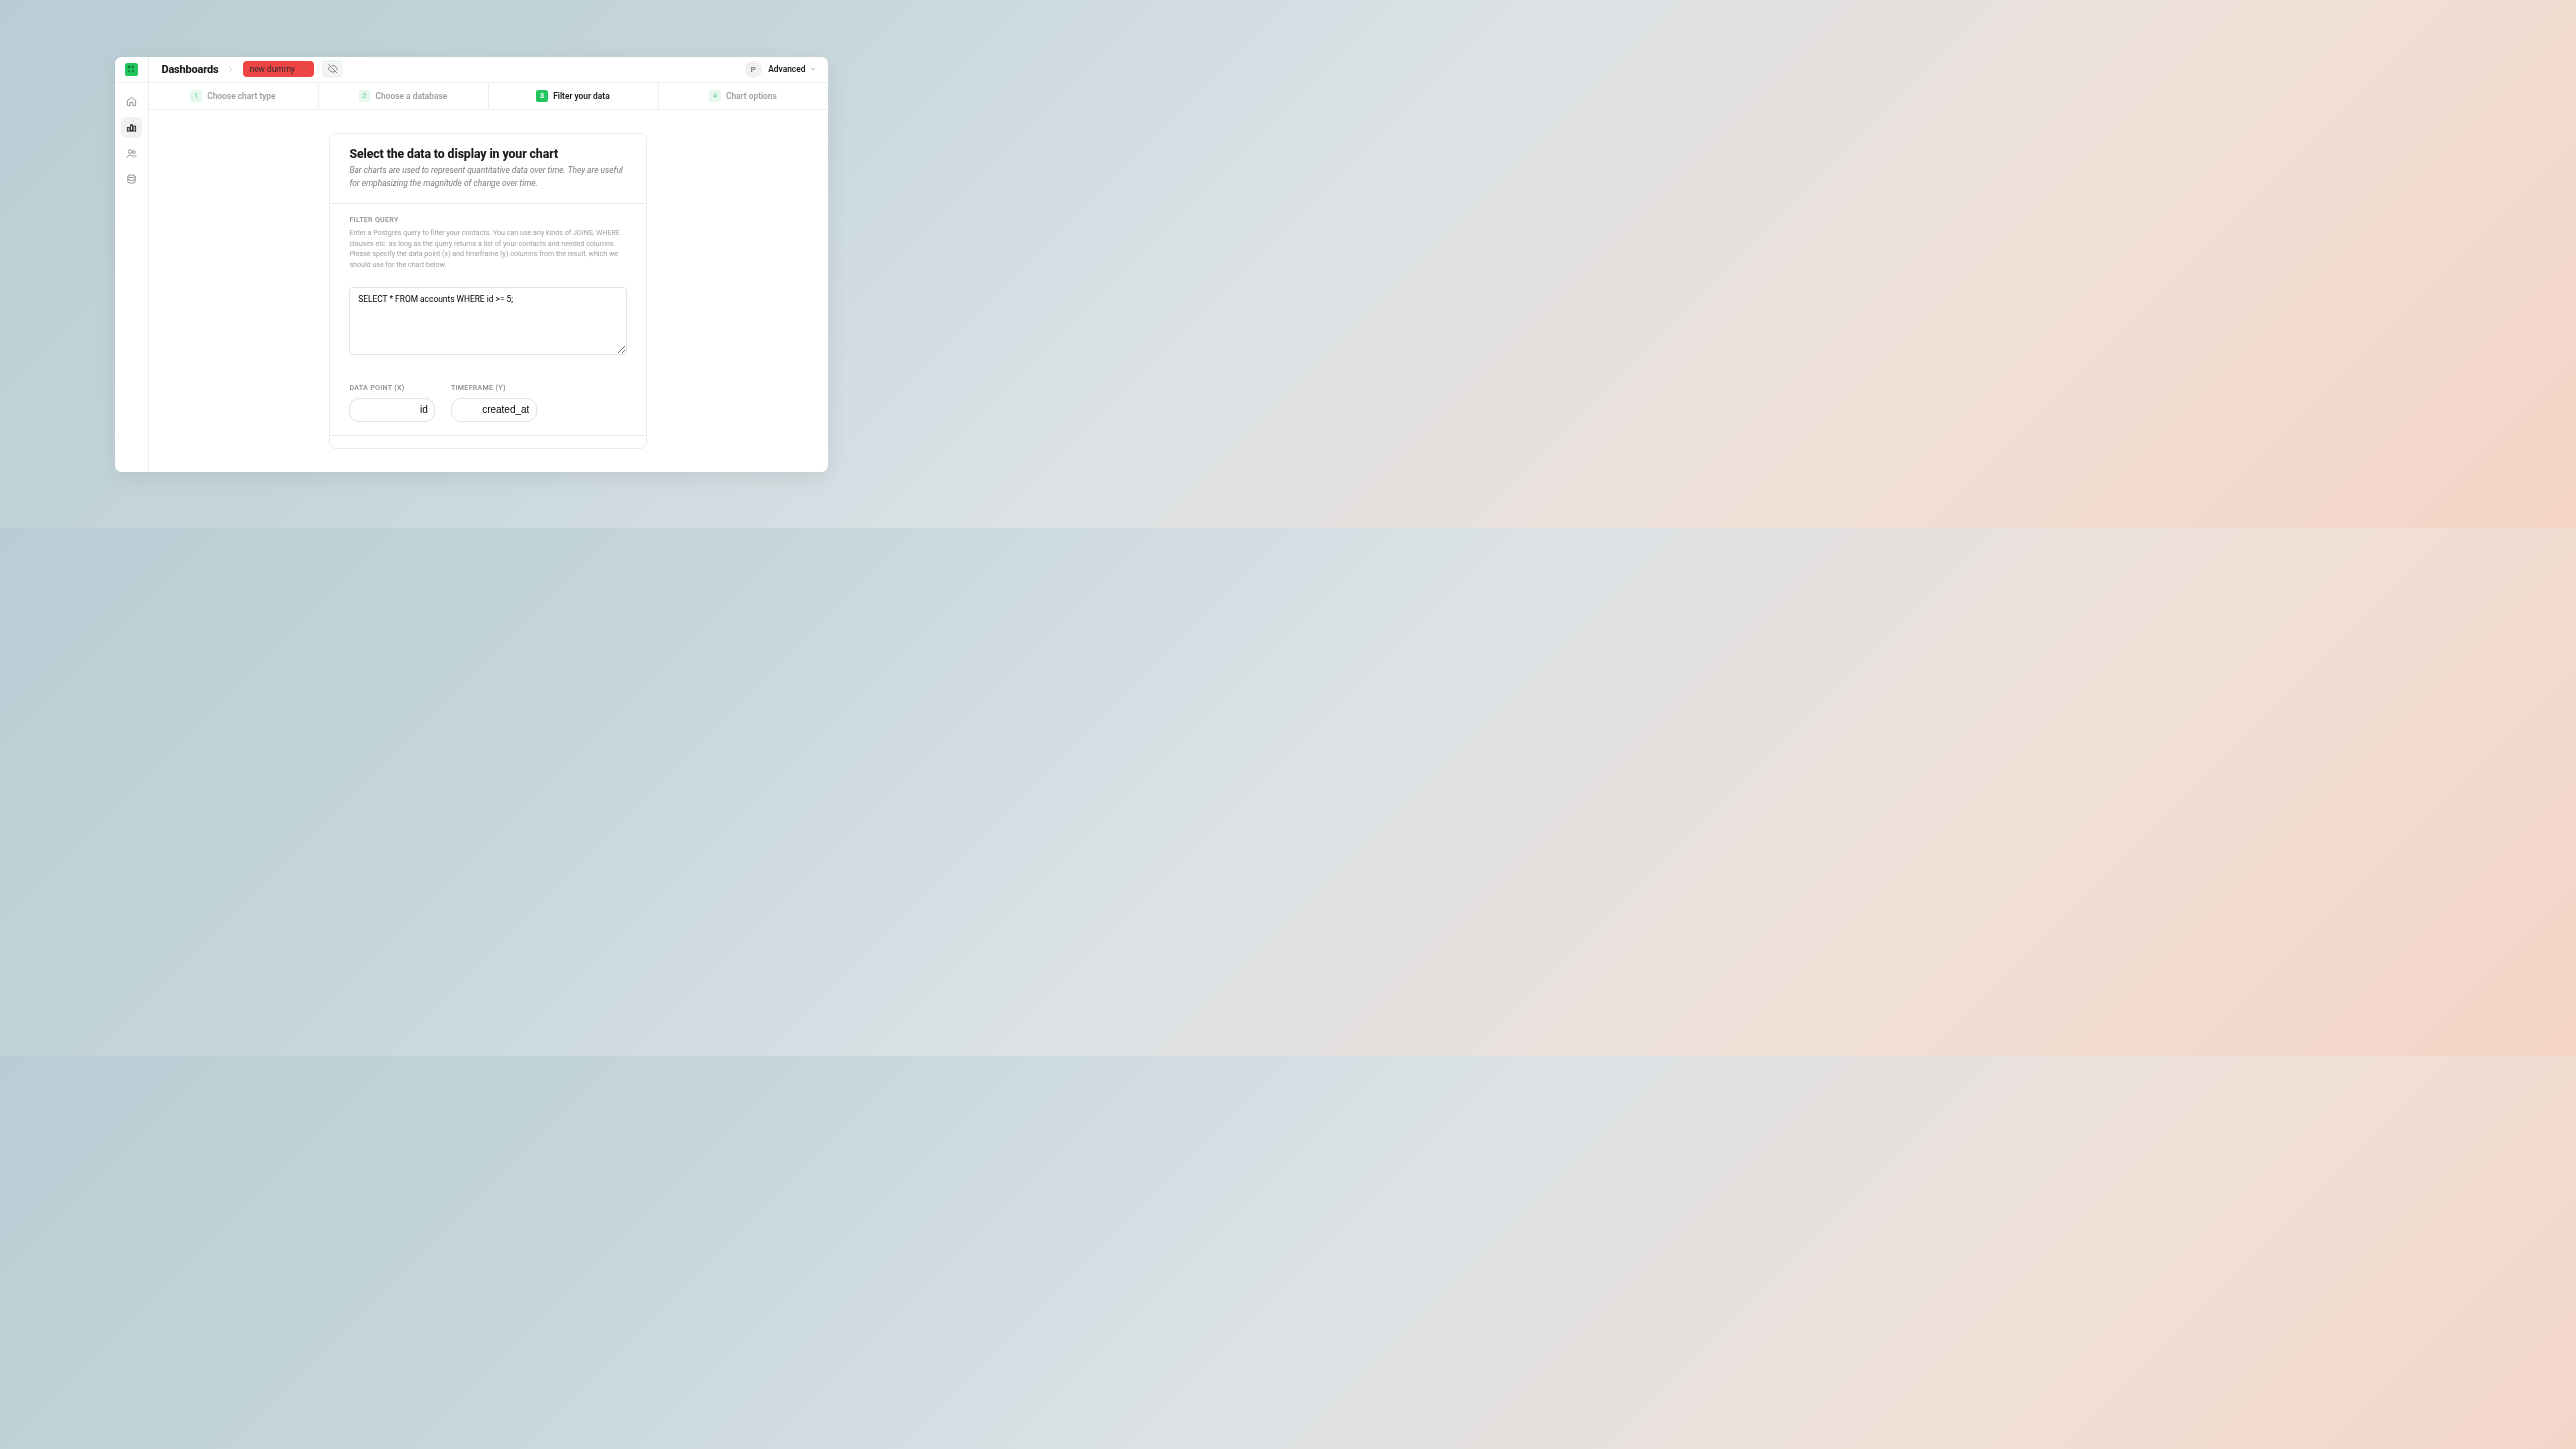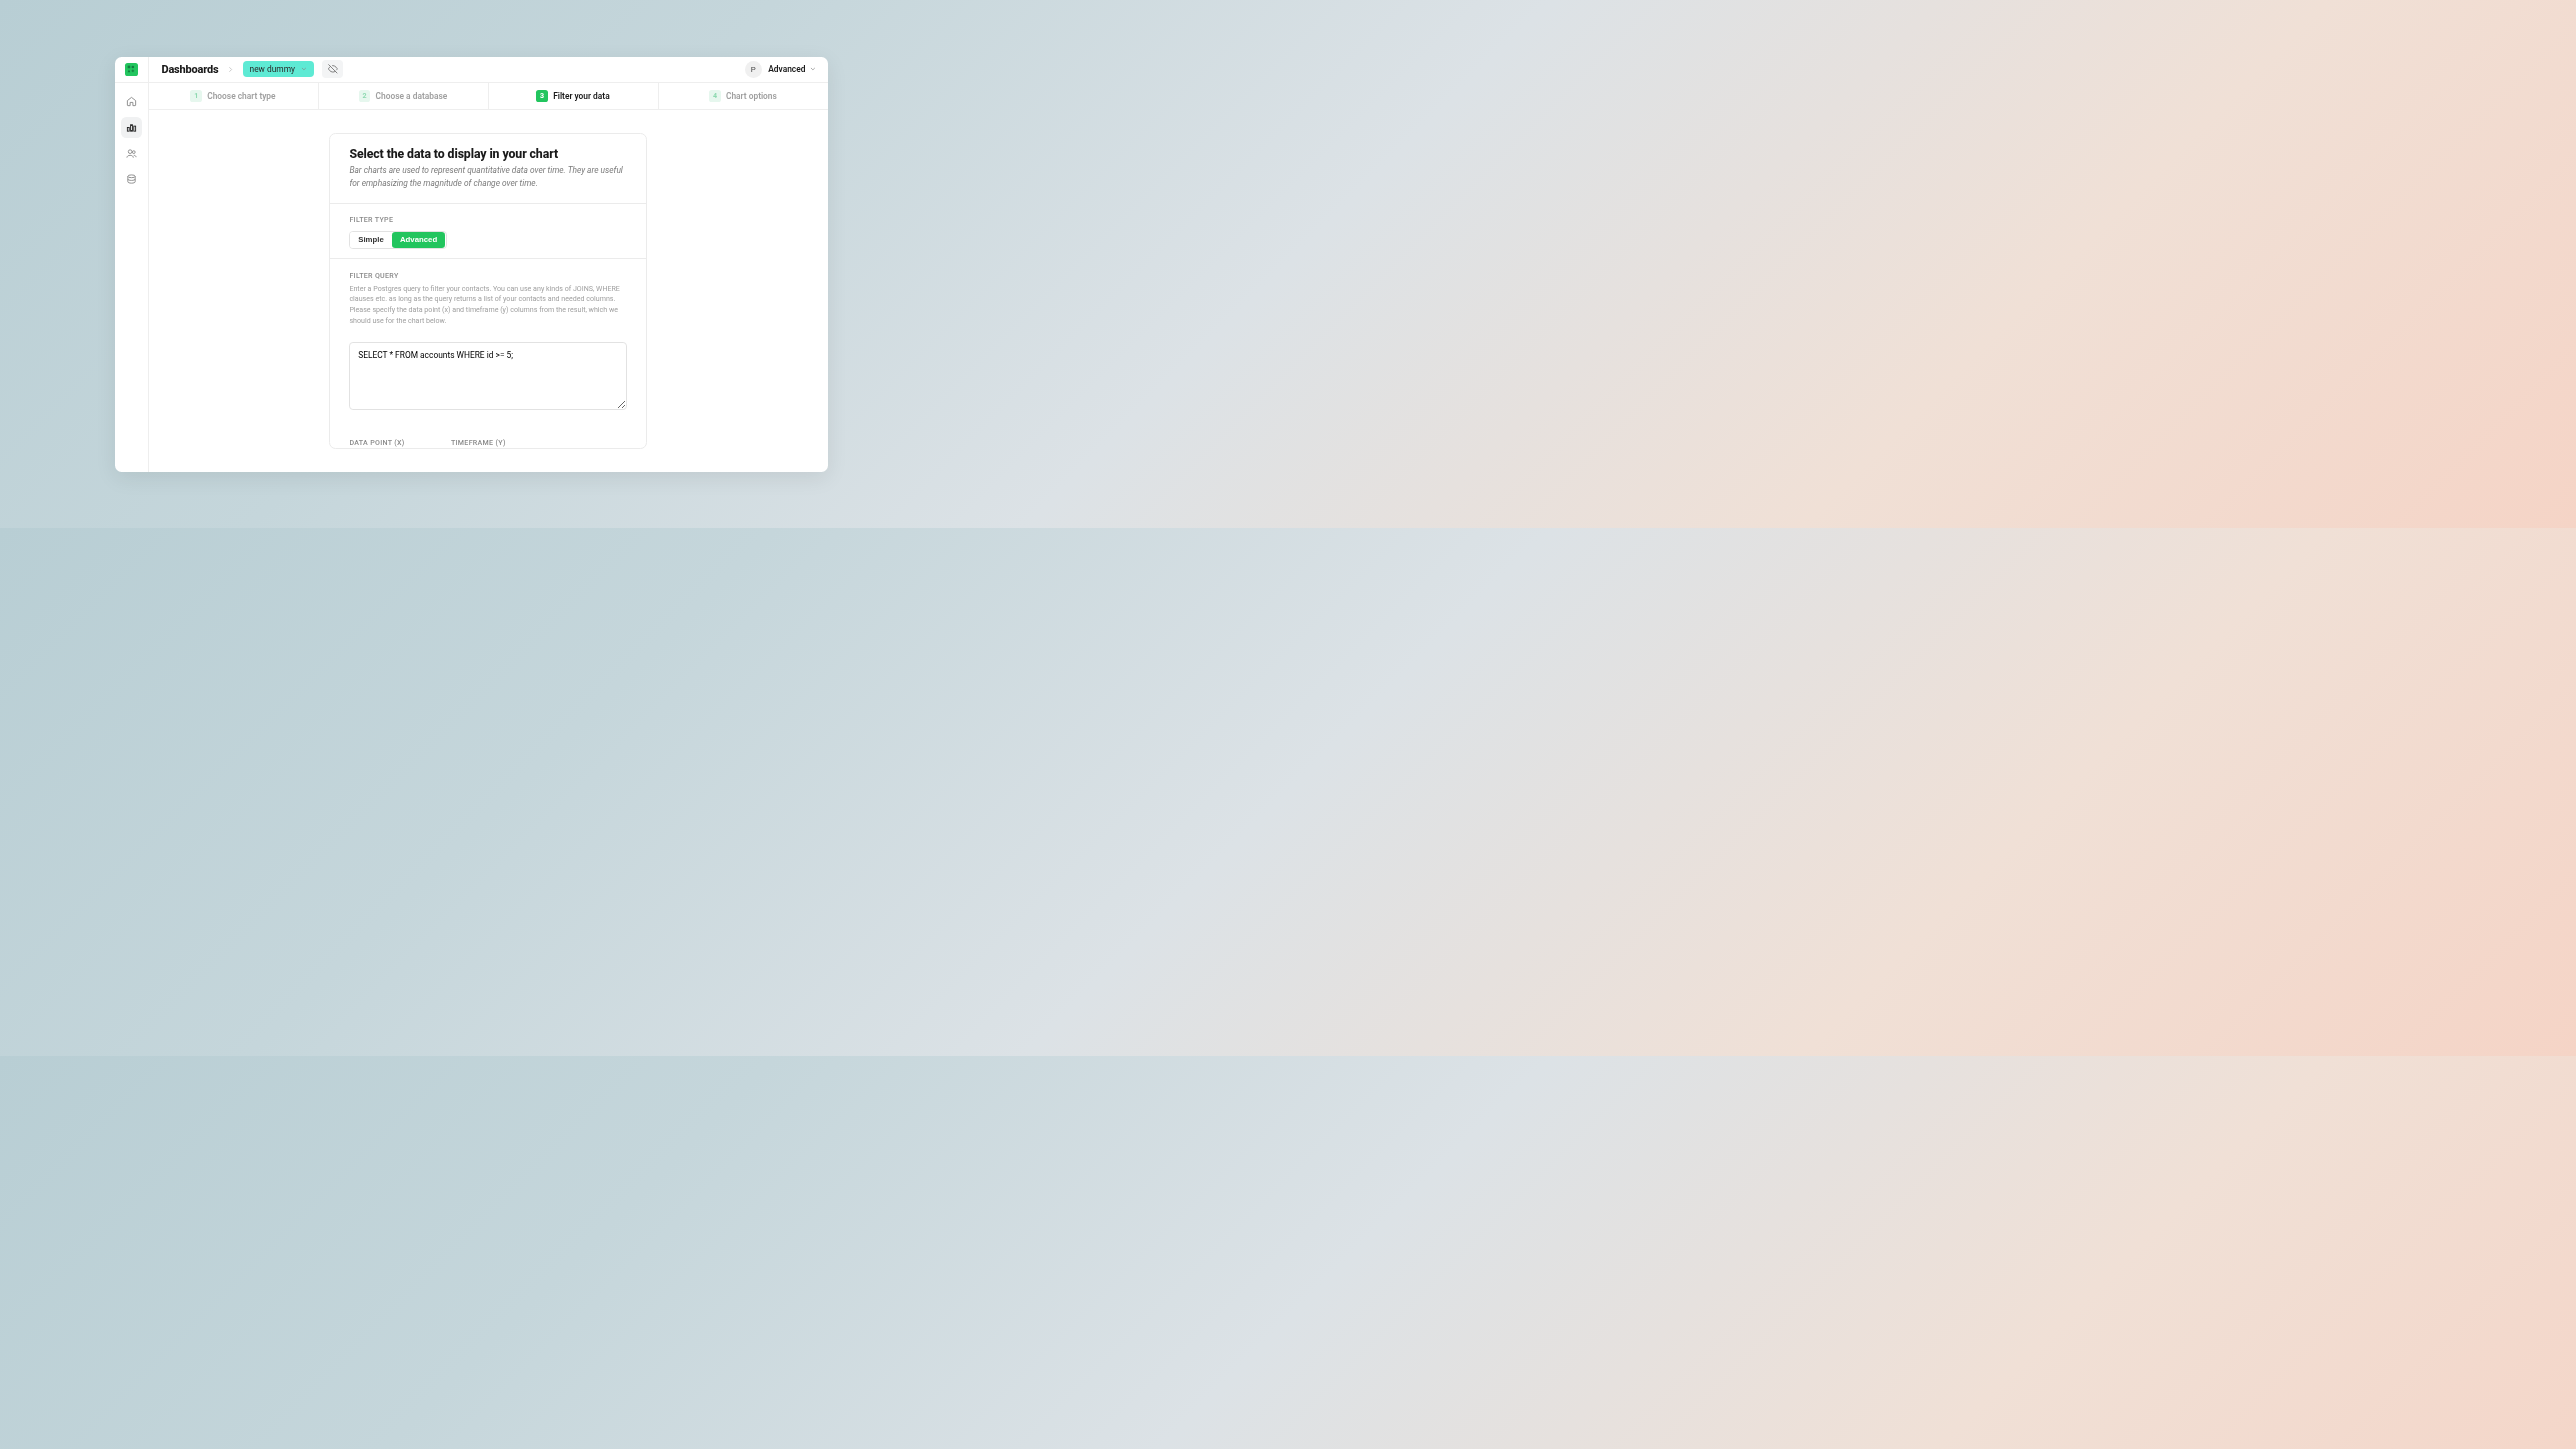--- a/index.html
+++ b/index.html
@@ -71,21 +71,21 @@
       letter-spacing: -0.2px;
     }
     .chevron-sep {
       color: #c0c0c0;
       display: flex;
     }
     .crumb-dropdown {
       display: flex;
       align-items: center;
       gap: 5.2px;
-      background: #5eead4;
+      background: #ef4444;
       border-radius: 3.9px;
       padding: 3.2px 6.5px;
       font-size: 8.4px;
       color: #2a2a2a;
       cursor: pointer;
     }
     .eye-off-btn {
       width: 21px;
       height: 18px;
       display: flex;
@@ -410,27 +410,20 @@
         </div>
       </div>
 
       <div class="content">
         <div class="card">
           <div class="card-section bordered">
             <div class="card-title">Select the data to display in your chart</div>
             <div class="card-subtitle">Bar charts are used to represent quantitative data over time. They are useful for emphasizing the magnitude of change over time.</div>
           </div>
 
-          <div class="card-section bordered" style="padding-top:11.6px;padding-bottom:9px">
-            <div class="label-small">FILTER TYPE</div>
-            <div class="toggle-group">
-              <button class="toggle-btn">Simple</button>
-              <button class="toggle-btn active">Advanced</button>
-            </div>
-          </div>
 
           <div class="card-section bordered" style="padding-top:11.6px">
             <div class="label-small" style="margin-bottom:3.9px">FILTER QUERY</div>
             <div class="help-text">Enter a Postgres query to filter your contacts. You can use any kinds of JOINS, WHERE clauses etc. as long as the query returns a list of your contacts and needed columns. Please specify the data point (x) and timeframe (y) columns from the result, which we should use for the chart below.</div>
             <textarea class="query-textarea" id="qta" style="">SELECT * FROM accounts WHERE id &gt;= 5;</textarea>
 
             <div class="row-two">
               <div class="col-half">
                 <div class="label-small">DATA POINT (X)</div>
                 <input class="text-input" value="id" style="">

